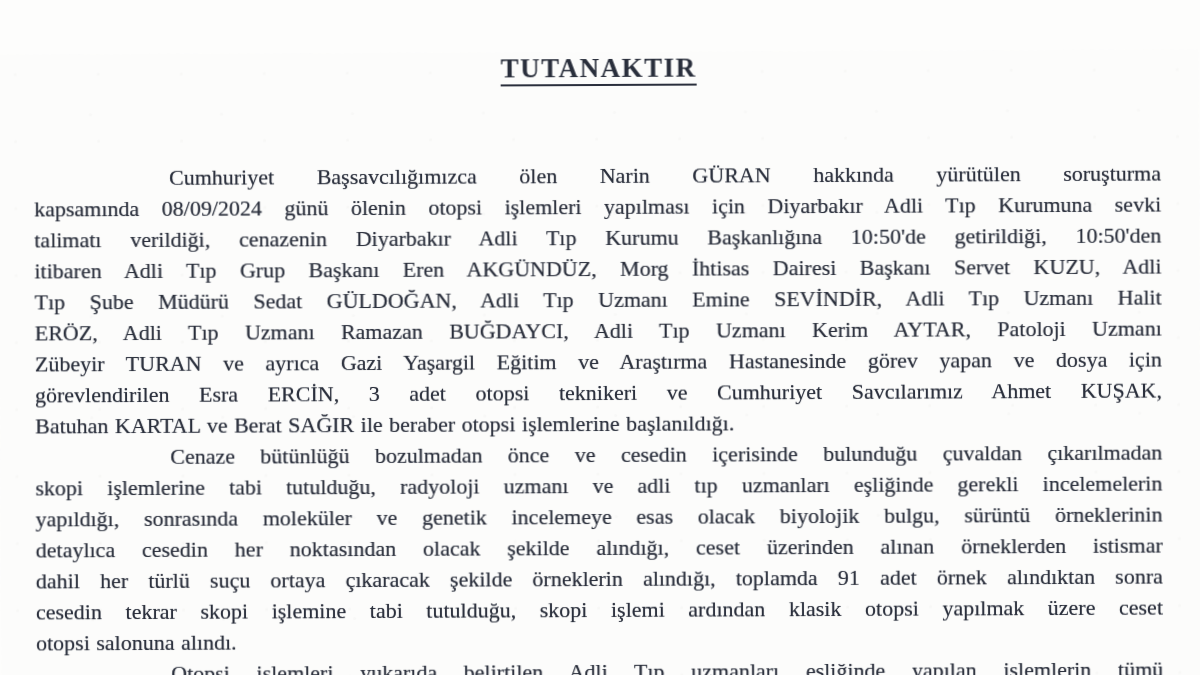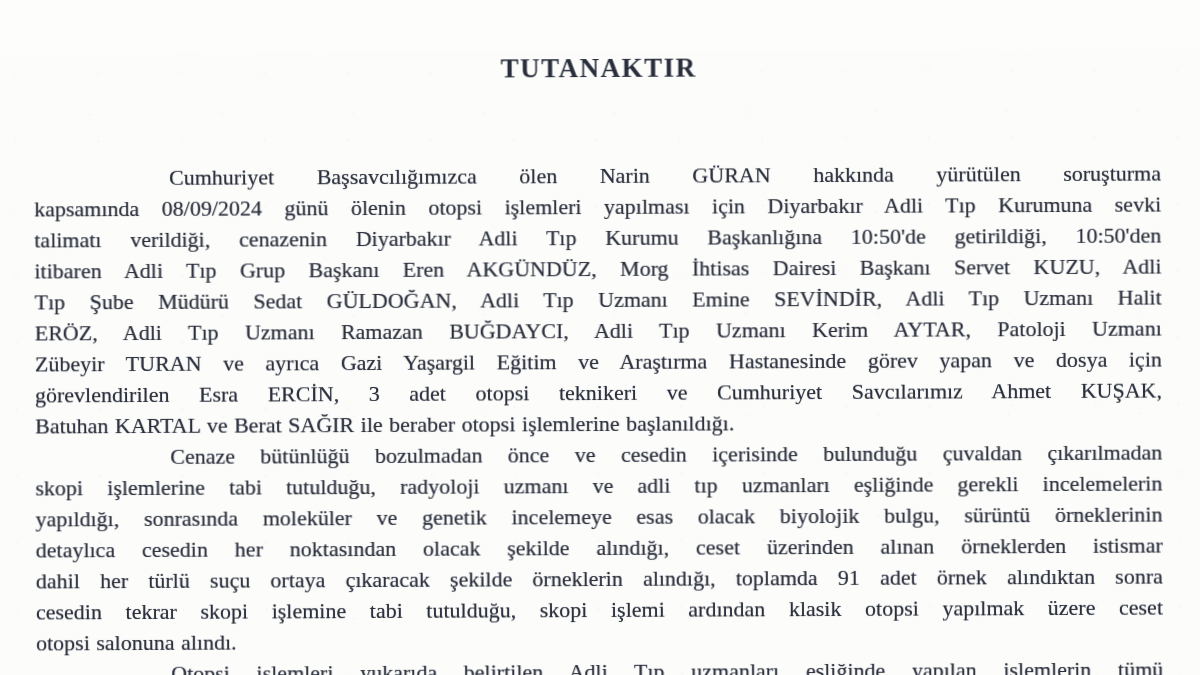--- a/index.html
+++ b/index.html
@@ -26,20 +26,21 @@
   }
   .title {
     margin: 52px 0 0 0;
     text-align: center;
     font-size: 27px;
     font-weight: bold;
     letter-spacing: 1.5px;
     line-height: 32px;
   }
   .title span {
+    text-decoration: underline;
     text-decoration-thickness: 2px;
     text-underline-offset: 7px;
     text-align: center;
   }
   .doc-body {
     margin-top: 76px;
     padding: 0 38px 0 35px;
   }
   .line {
     font-size: 22px;

